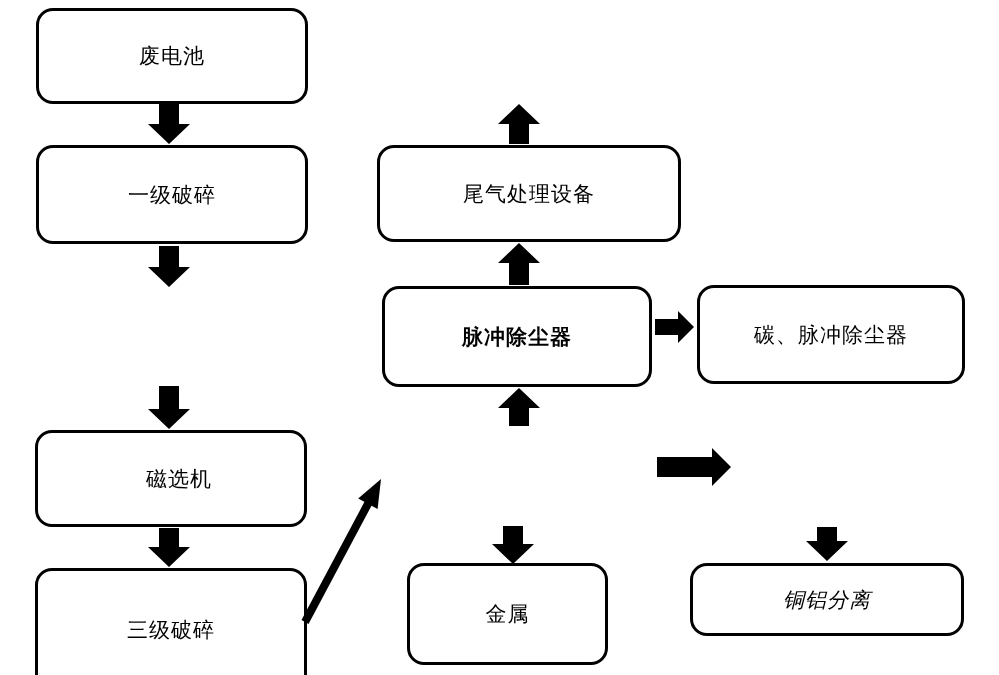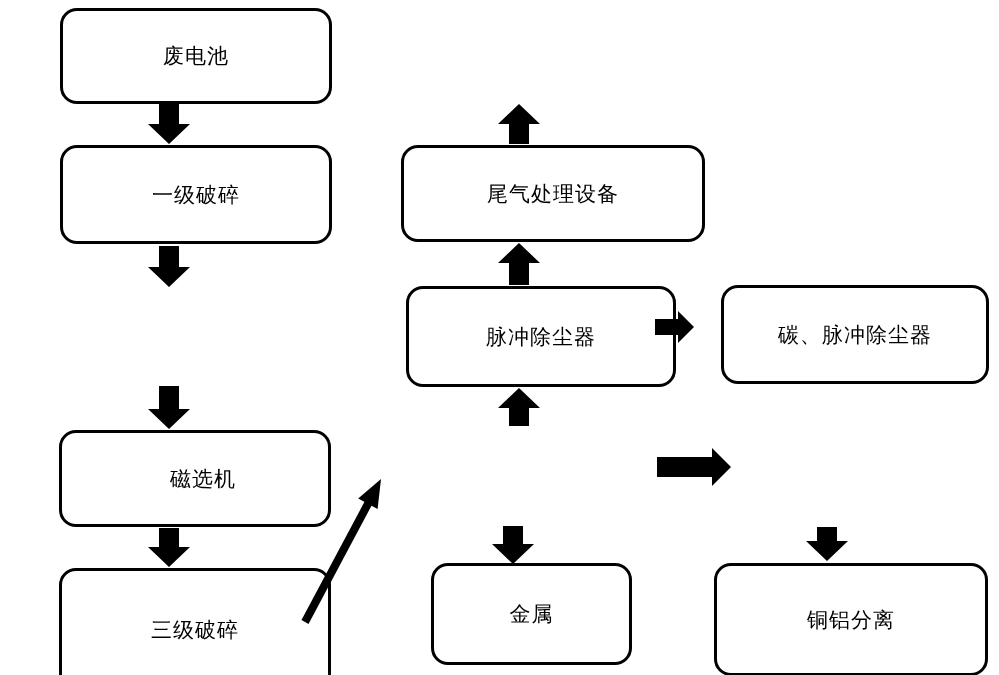--- a/index.html
+++ b/index.html
@@ -21,38 +21,37 @@
     border: 3px solid #000000;
     border-radius: 17px;
     background: #ffffff;
     display: flex;
     align-items: center;
     justify-content: center;
     font-size: 21px;
     letter-spacing: 1px;
     color: #000000;
     text-align: center;
-    margin-left: 24px;
   }
   
   .n-waste-battery        { left: 36px;  top: 8px;   width: 272px; height: 96px; }
   .n-primary-crushing     { left: 36px;  top: 145px; width: 272px; height: 99px; }
   .n-secondary-crushing   { left: 34px;  top: 287px; width: 271px; height: 99px; }
   .n-magnetic-separator   { left: 35px;  top: 430px; width: 272px; height: 97px; padding-left: 16px; }
   .n-tertiary-crushing    { left: 35px;  top: 568px; width: 272px; height: 123px; }
   
   .n-high-altitude        { left: 388px; top: 7px;   width: 268px; height: 96px; }
   .n-exhaust-treatment    { left: 377px; top: 145px; width: 304px; height: 97px; font-family: Liberation Mono, monospace; }
-  .n-pulse-dust-collector { left: 382px; top: 286px; width: 270px; height: 101px; }
+  .n-pulse-dust-collector { left: 382px; top: 286px; width: 270px; height: 101px; font-weight: bold; }
   .n-gravity-separator    { left: 382px; top: 427px; width: 273px; height: 98px; }
   .n-metal                { left: 407px; top: 563px; width: 201px; height: 102px; }
   
   .n-carbon-powder        { left: 697px; top: 285px; width: 268px; height: 99px; }
   .n-non-metal            { left: 733px; top: 425px; width: 197px; height: 100px; }
-  .n-copper-aluminum      { left: 690px; top: 563px; width: 274px; height: 113px; }
+  .n-copper-aluminum      { left: 690px; top: 563px; width: 274px; height: 73px; font-style: italic; }
 
   .arrow-layer {
     position: absolute;
     left: 0;
     top: 0;
     width: 999px;
     height: 675px;
     pointer-events: none;
   }
   .arrow-layer * { fill: #000000; stroke: none; }

